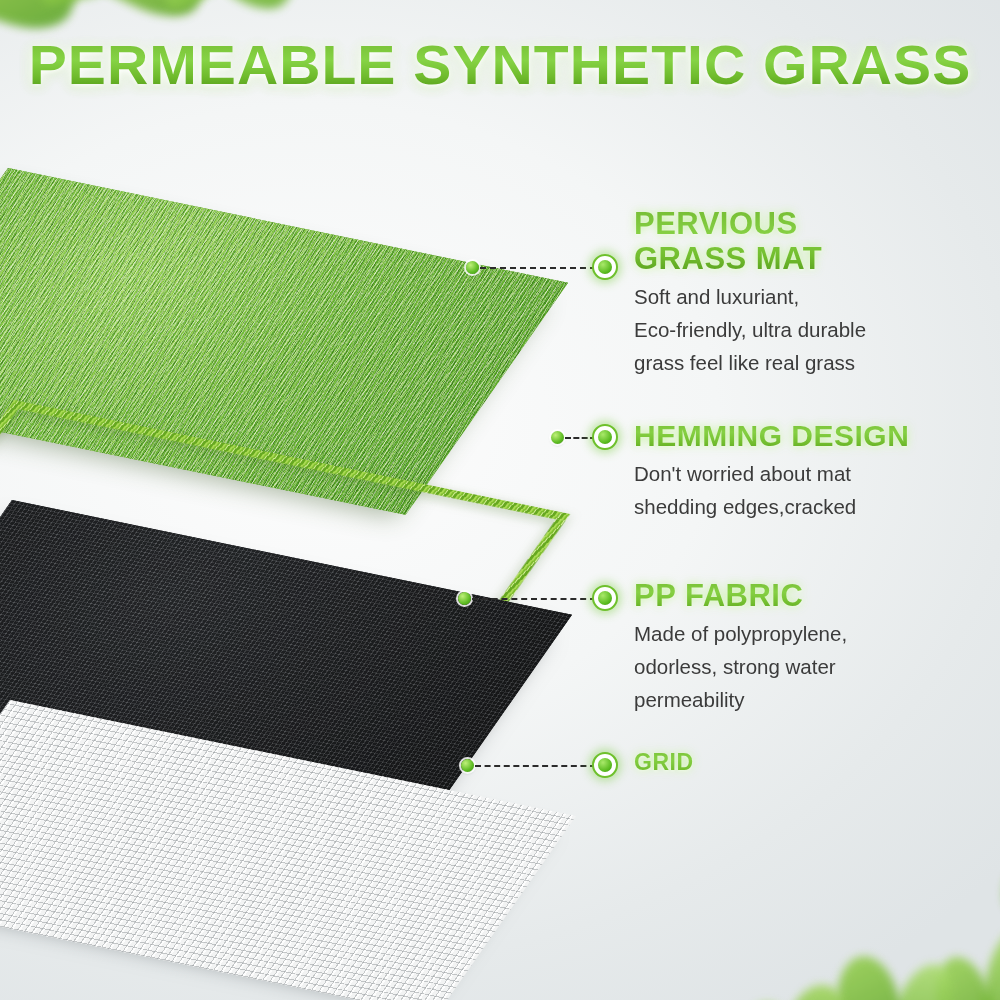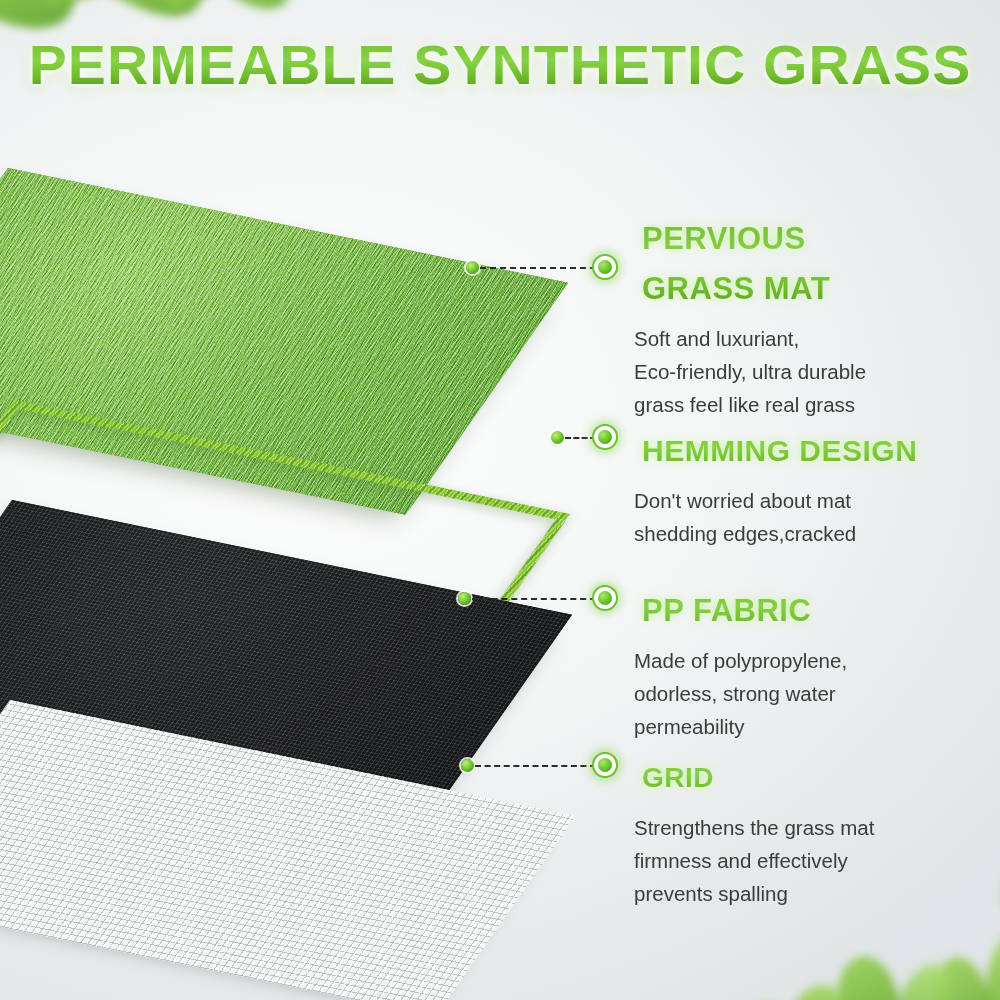--- a/index.html
+++ b/index.html
@@ -182,23 +182,23 @@
   .end-ring i {
     display: block;
     width: 14px; height: 14px;
     border-radius: 50%;
     background: radial-gradient(circle at 35% 32%, #a9e96a 0%, #59ba1f 65%, #3d8a12 100%);
   }
 
   
   .block { position: absolute; left: 634px; width: 366px; }
   .block h2 {
-    margin: 8px;
+    margin: 0;
     font-size: 31px;
-    line-height: 50px;
+    line-height: 35px;
     font-weight: bold;
     letter-spacing: .5px;
     white-space: pre-line;
     background: linear-gradient(180deg, #74bb32 0%, #86d044 40%, #72bd2e 72%, #559c1c 100%);
     -webkit-background-clip: text;
     background-clip: text;
     color: transparent;
     -webkit-text-fill-color: transparent;
     filter: drop-shadow(0 0 5px rgba(180,235,130,.85)) drop-shadow(0 1px 1px rgba(255,255,255,.9));
   }
@@ -208,21 +208,21 @@
     line-height: 33px;
     color: #3b3b3b;
     white-space: pre-line;
     font-weight: normal;
   }
   #block-0 { top: 206px; }
   #block-1 { top: 418px; }
   #block-2 { top: 578px; }
   #block-3 { top: 745px; }
   #block-1 h2 { font-size: 30px; }
-  #block-3 h2 { font-size: 28px; }
+  #block-3 h2 { font-size: 23px; }
 </style>
 </head>
 <body>
 
 <div id="page">
 
   <div class="leaf-cluster" id="leaves-top-left">
     <div class="leaf l1"></div>
     <div class="leaf l2"></div>
     <div class="leaf l3"></div>
@@ -300,18 +300,15 @@
   </div>
 
   <div class="block" id="block-1">
     <h2>HEMMING DESIGN</h2>
     <p>Don't worried about mat
 shedding edges,cracked</p>
   </div>
 
   <div class="block" id="block-3">
     <h2>GRID</h2>
-    <p>Strengthens the grass mat
-firmness and effectively
-prevents spalling</p>
   </div>
 
 </div>
 
 </body></html>

